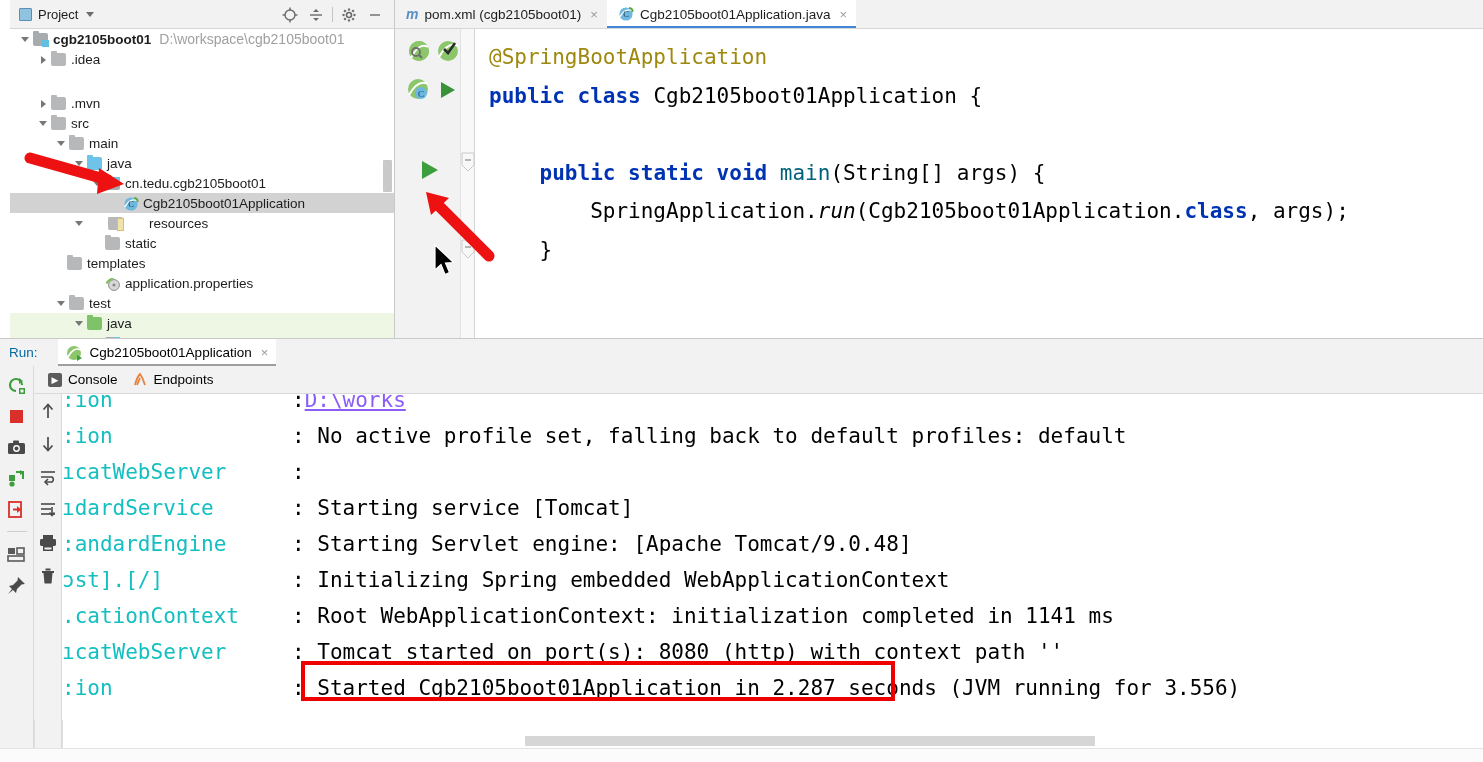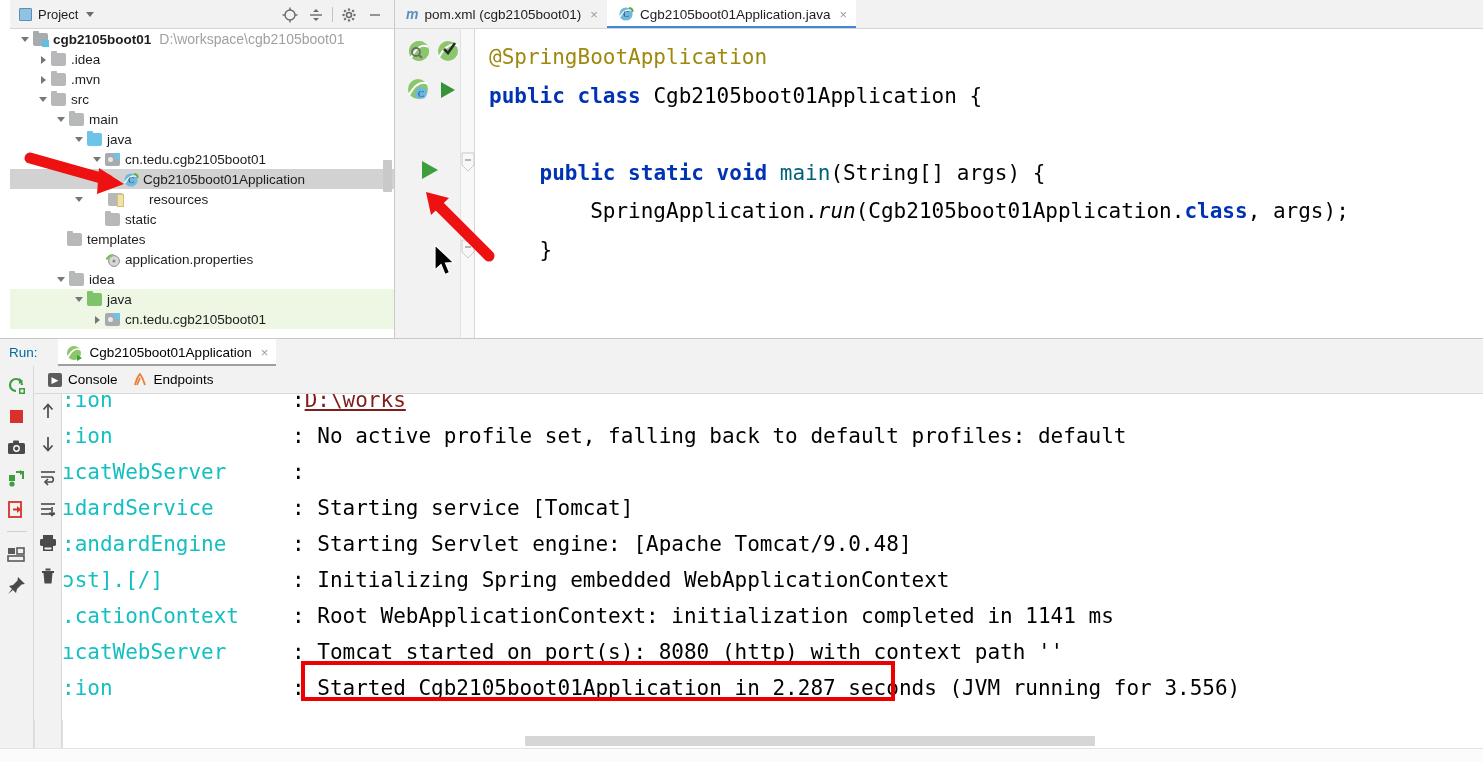--- a/index.html
+++ b/index.html
@@ -128,21 +128,21 @@
   .sb-icon { width:22px; height:22px; display:flex; align-items:center; justify-content:center; cursor:pointer; }
   .sb-sep { width:20px; height:1px; background:#cfcfcf; margin:2px 0; }
 
   .console {
     position:absolute; left:62px; top:55px; right:0; bottom:36px; background:#ffffff;
     font-family:"DejaVu Sans Mono", monospace; font-size:21px; line-height:36px;
     overflow:hidden; color:#000000;
   }
   .cline { white-space:pre; height:36px; display:flex; align-items:center; }
   .clogger { color:#13bfc0; display:inline-block; }
-  .clink { color:#7f1d1d; text-decoration:underline; }
+  .clink { color:#8b5cf6; text-decoration:underline; }
 
   .highlight-box {
     position:absolute; border:4px solid #ee0000; pointer-events:none;
   }
 
   
   .bottom-strip { position:absolute; left:0; bottom:0; width:1483px; height:14px; background:#fbfbfb; border-top:1px solid #e3e3e3;}
   .hscroll { position:absolute; left:525px; bottom:16px; width:570px; height:10px; background:#d6d6d6; border-radius:1px; cursor:pointer;}
   .bl-col { position:absolute; bottom:14px; width:1px; height:28px; background:#e0e0e0; }
 
@@ -209,21 +209,21 @@
             <span class="arrow open"></span>
             <span class="fico proj"></span>
             <span class="nodelabel bold">cgb2105boot01</span>
             <span class="nodepath">D:\workspace\cgb2105boot01</span>
           </div>
           <div class="node" style="padding-left: 28px;">
             <span class="arrow closed"></span>
             <span class="fico folder"></span>
             <span class="nodelabel">.idea</span>
           </div>
-          <div class="node" style="padding-left: 28px;">
+          <div class="node" style="padding-left: 28px; margin-top: 24px;">
             <span class="arrow closed"></span>
             <span class="fico folder"></span>
             <span class="nodelabel">.mvn</span>
           </div>
           <div class="node" style="padding-left: 28px;">
             <span class="arrow open"></span>
             <span class="fico folder"></span>
             <span class="nodelabel">src</span>
           </div>
           <div class="node" style="padding-left: 46px;">
@@ -271,21 +271,21 @@
             <span class="fico cls" style="margin-right: 5px;"><svg width="16" height="16" viewBox="0 0 16 16">
                 <circle cx="9" cy="9" r="5.4" fill="#d8d8d8" stroke="#8a8a8a" stroke-width="1"></circle>
                 <circle cx="9" cy="9" r="1.6" fill="#8a8a8a"></circle>
                 <path d="M0.5 7 Q5 0.5 9.5 2.5 Q5 3.5 2.5 8 Z" fill="#6fbf4a"></path>
               </svg></span>
             <span class="nodelabel">application.properties</span>
           </div>
           <div class="node" style="padding-left: 46px;">
             <span class="arrow open"></span>
             <span class="fico folder"></span>
-            <span class="nodelabel">idea</span>
+            <span class="nodelabel">test</span>
           </div>
           <div class="node green" style="padding-left: 64px;">
             <span class="arrow open"></span>
             <span class="fico folder-green"></span>
             <span class="nodelabel">java</span>
           </div>
           <div class="node green" style="padding-left: 82px;">
             <span class="arrow closed"></span>
             <span class="fico pkg"></span>
             <span class="nodelabel">cn.tedu.cgb2105boot01</span>

